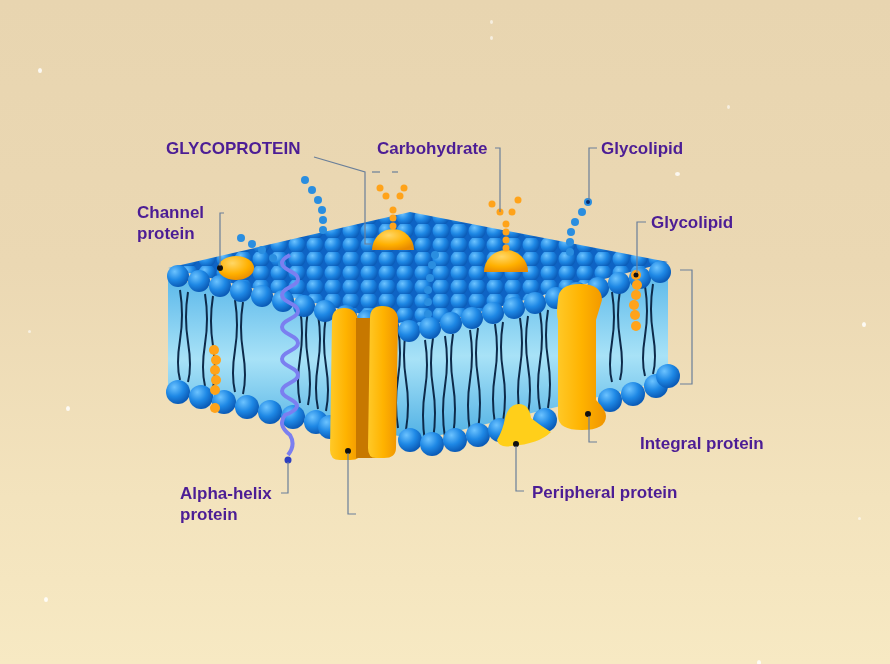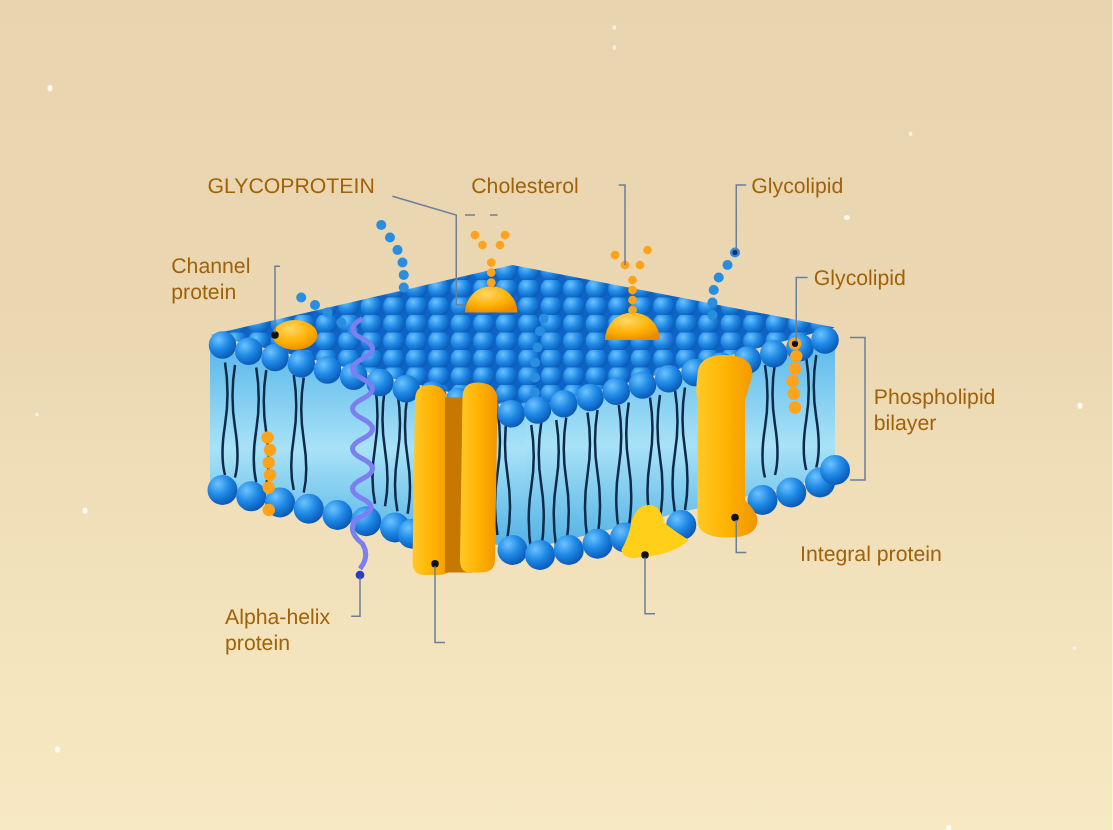--- a/index.html
+++ b/index.html
@@ -3,22 +3,22 @@
 <meta charset="utf-8">
 <style>
   html, body { margin: 0; padding: 0; }
   body {
     width: 890px; height: 664px; overflow: hidden; position: relative;
     background: linear-gradient(180deg, #e8d5b0 0%, #ebd8b3 40%, #f3e3bd 75%, #f7e9c3 100%);
     font-family: "Liberation Sans", sans-serif;
   }
   .stage { position: absolute; left: 0; top: 0; width: 890px; height: 664px; }
   .label {
-    position: absolute; color: #a16207; font-size: 17px; line-height: 21px;
-    font-family: "Liberation Sans", sans-serif; white-space: nowrap;
+    position: absolute; color: #4c1d95; font-size: 17px; line-height: 21px;
+    font-family: "Liberation Sans", sans-serif; white-space: nowrap; font-weight: bold;
   }
   .sparkle { position: absolute; width: 4px; height: 5px; border-radius: 50%; background: #ffffff; opacity: 0.85; }
   svg { position: absolute; left: 0; top: 0; }
 </style>
 </head>
 <body>
 
 <div class="stage">
 
   <div class="sparkle" style="left:38px;top:68px;"></div>
@@ -240,29 +240,26 @@
       <path d="M646,222 L637,222 L637,273"></path>
       <path d="M680,270 L692,270 L692,384 L680,384"></path>
       <path d="M589,416 L589,442 L597,442"></path>
       <path d="M516,446 L516,491 L524,491"></path>
       <path d="M348,453 L348,514 L356,514"></path>
       <path d="M288,462 L288,493 L281,493"></path>
     </g>
   </svg>
 
   <div class="label" style="left:166px;top:138px;">GLYCOPROTEIN</div>
-  <div class="label" style="left:377px;top:138px;">Cholesterol</div>
+  <div class="label" style="left:377px;top:138px;">Carbohydrate</div>
   <div class="label" style="left:601px;top:138px;text-align:right;">Glycolipid</div>
   <div class="label" style="left:137px;top:202px;">
     <div>Channel</div>
     <div>protein</div>
   </div>
   <div class="label" style="left:651px;top:212px;">Glycolipid</div>
-  <div class="label" style="left:699px;top:307px;">
-    <div>Phospholipid</div>
-    <div>bilayer</div>
-  </div>
   <div class="label" style="left:602px;top:433px;margin-left:38px;">Integral protein</div>
+  <div class="label" style="left:532px;top:482px;">Peripheral protein</div>
   <div class="label" style="left:180px;top:483px;">
     <div>Alpha-helix</div>
     <div>protein</div>
   </div>
 </div>
 
 </body></html>

